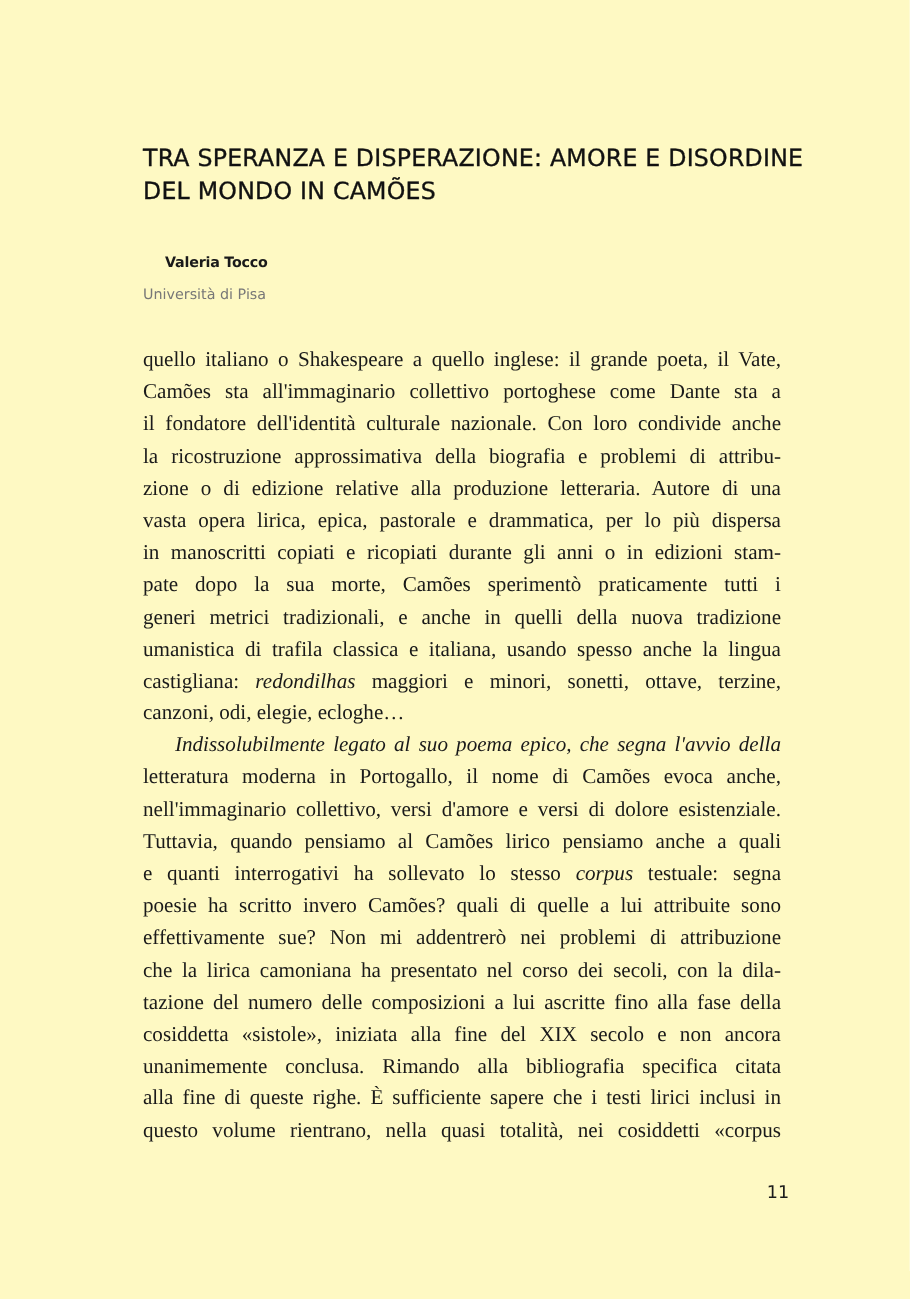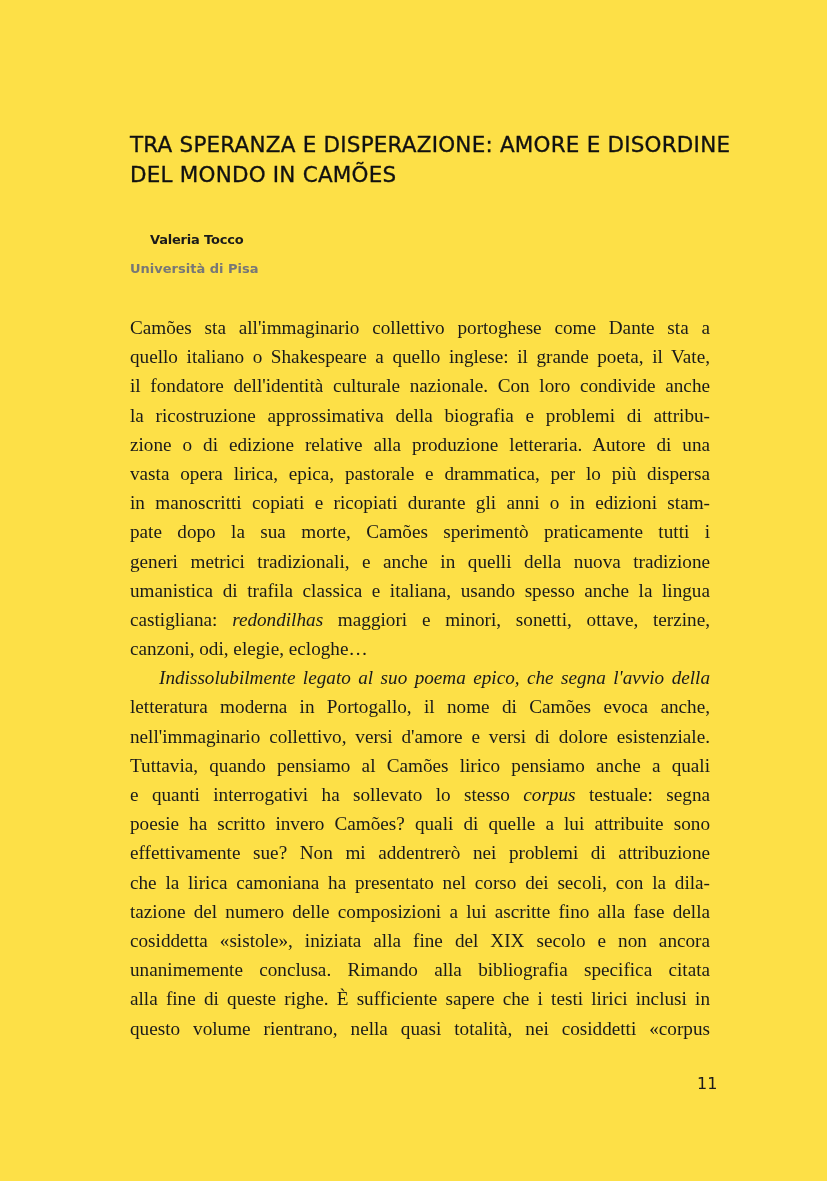--- a/index.html
+++ b/index.html
@@ -11,21 +11,21 @@
       width: 827px;
       height: 1181px;
       position: relative;
       overflow: hidden;
       color: #1a1a1a;
     }
     .page {
       position: absolute;
       left: 0; top: 0;
       width: 827px; height: 1181px;
-      background: #fde047;
+      background: #fef9c3;
     }
     .title {
       position: absolute;
       left: 130px;
       top: 130px;
       width: 590px;
       font-family: "DejaVu Sans", sans-serif;
       font-size: 21.5px;
       line-height: 30px;
       letter-spacing: 0.2px;
@@ -46,21 +46,20 @@
       letter-spacing: -0.2px;
       margin-left: 20px;
     }
     .affiliation {
       position: absolute;
       left: 130px;
       top: 261px;
       font-family: "DejaVu Sans", sans-serif;
       font-size: 13px;
       color: #777777;
-      font-weight: bold;
     }
     .body-text {
       position: absolute;
       left: 130px;
       top: 313px;
       width: 580px;
       font-family: "Liberation Serif", serif;
       font-size: 19.2px;
       line-height: 29.2px;
       color: #1a1a1a;
@@ -101,22 +100,22 @@
   <h1 class="title">
     <span class="line">TRA SPERANZA E DISPERAZIONE: AMORE E DISORDINE</span>
     <span class="line">DEL MONDO IN CAMÕES</span>
   </h1>
 
   <div class="author">Valeria Tocco</div>
   <div class="affiliation">Università di Pisa</div>
 
   <div class="body-text">
 
+    <span class="ln">quello italiano o Shakespeare a quello inglese: il grande poeta, il Vate,</span>
     <span class="ln">Camões sta all'immaginario collettivo portoghese come Dante sta a</span>
-    <span class="ln">quello italiano o Shakespeare a quello inglese: il grande poeta, il Vate,</span>
     <span class="ln">il fondatore dell'identità culturale nazionale. Con loro condivide anche</span>
     <span class="ln">la ricostruzione approssimativa della biografia e problemi di attribu-</span>
     <span class="ln">zione o di edizione relative alla produzione letteraria. Autore di una</span>
     <span class="ln">vasta opera lirica, epica, pastorale e drammatica, per lo più dispersa</span>
     <span class="ln">in manoscritti copiati e ricopiati durante gli anni o in edizioni stam-</span>
     <span class="ln">pate dopo la sua morte, Camões sperimentò praticamente tutti i</span>
     <span class="ln">generi metrici tradizionali, e anche in quelli della nuova tradizione</span>
     <span class="ln">umanistica di trafila classica e italiana, usando spesso anche la lingua</span>
     <span class="ln"><span>castigliana: </span><em>redondilhas</em><span> maggiori e minori, sonetti, ottave, terzine,</span></span>
     <span class="ln last">canzoni, odi, elegie, ecloghe…</span>

